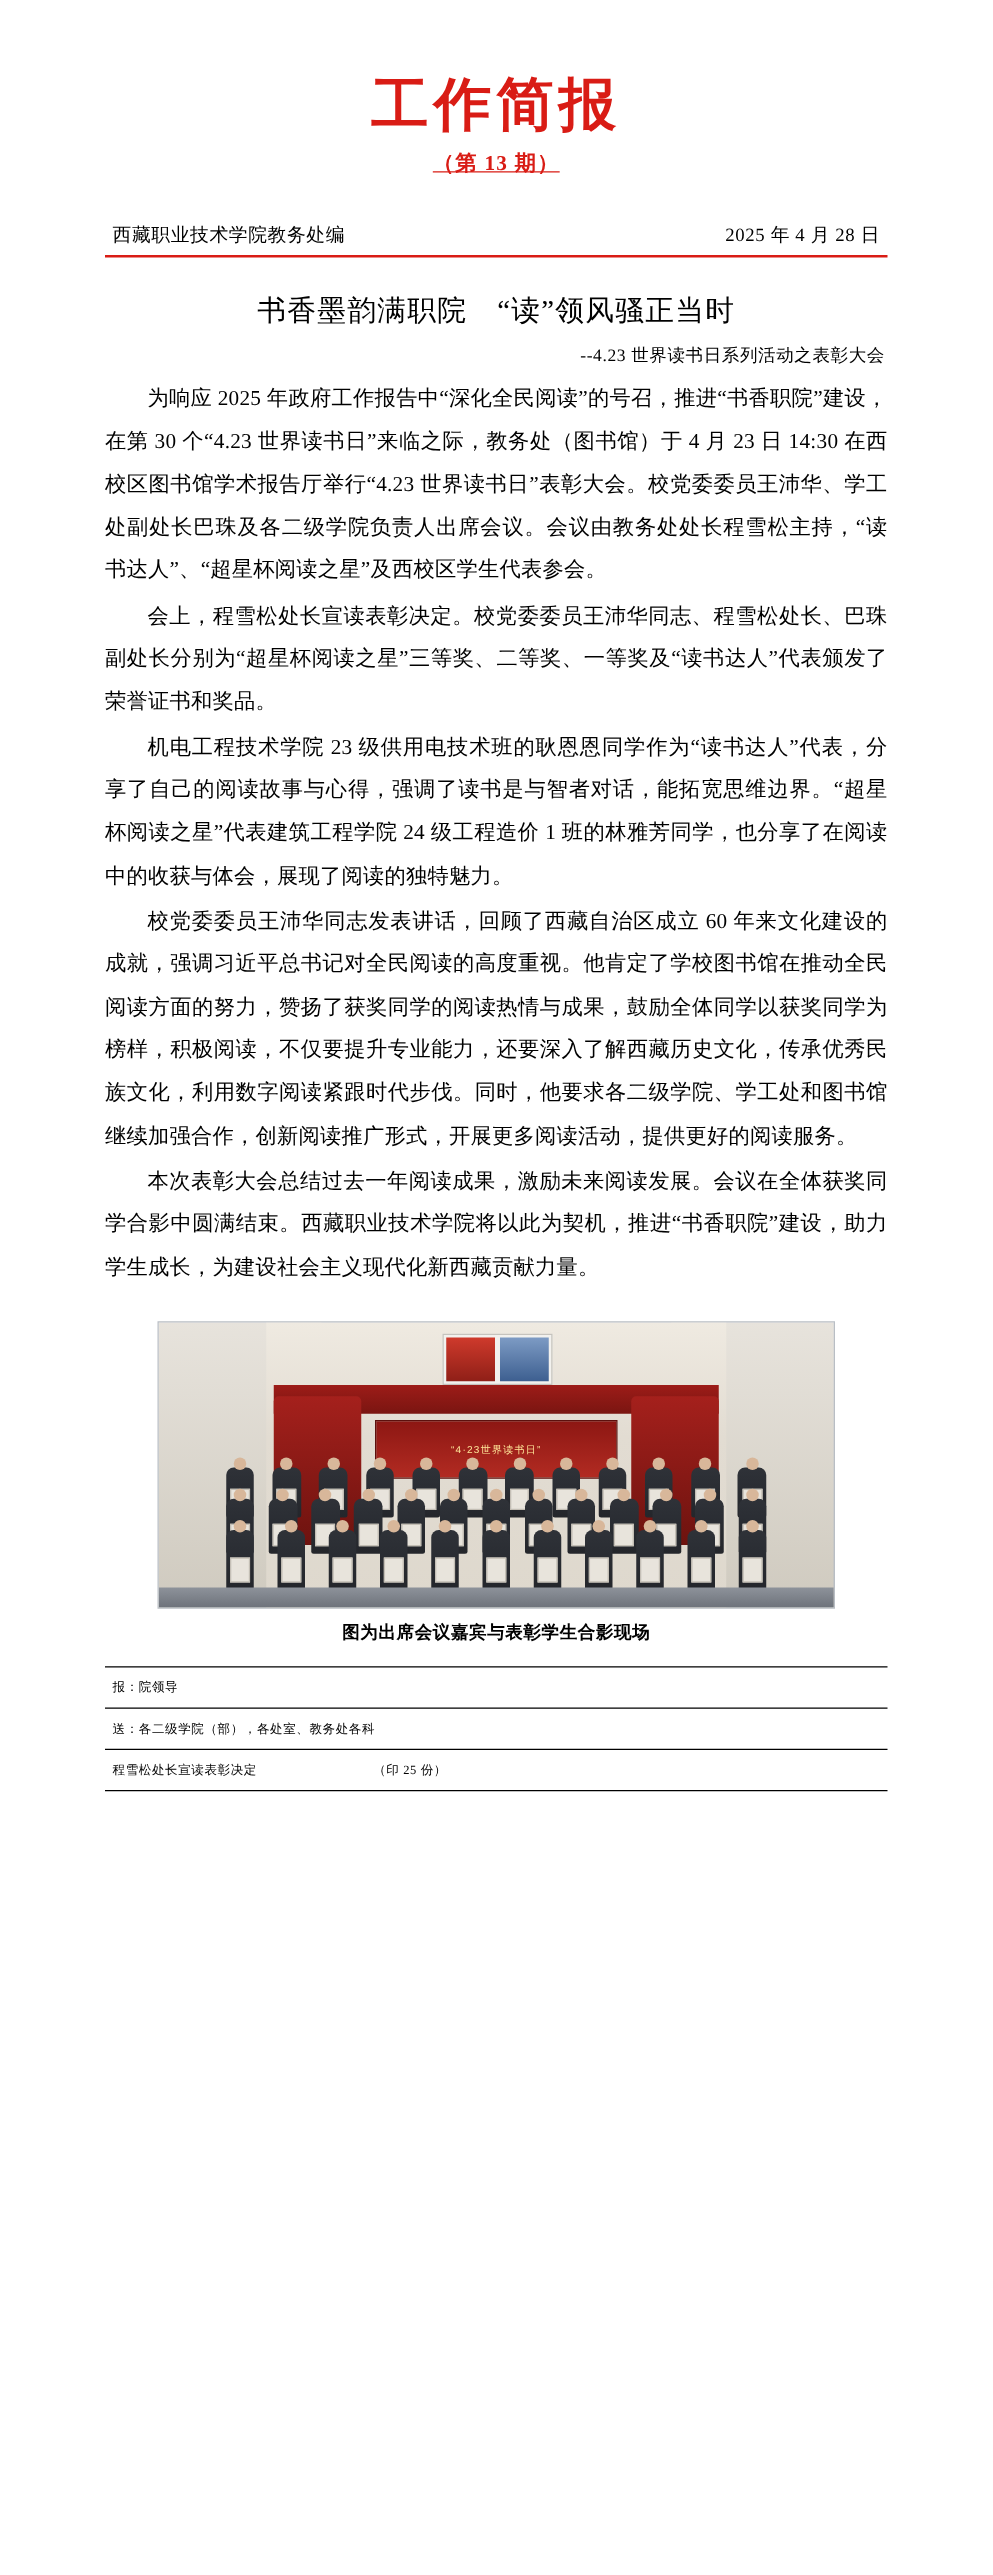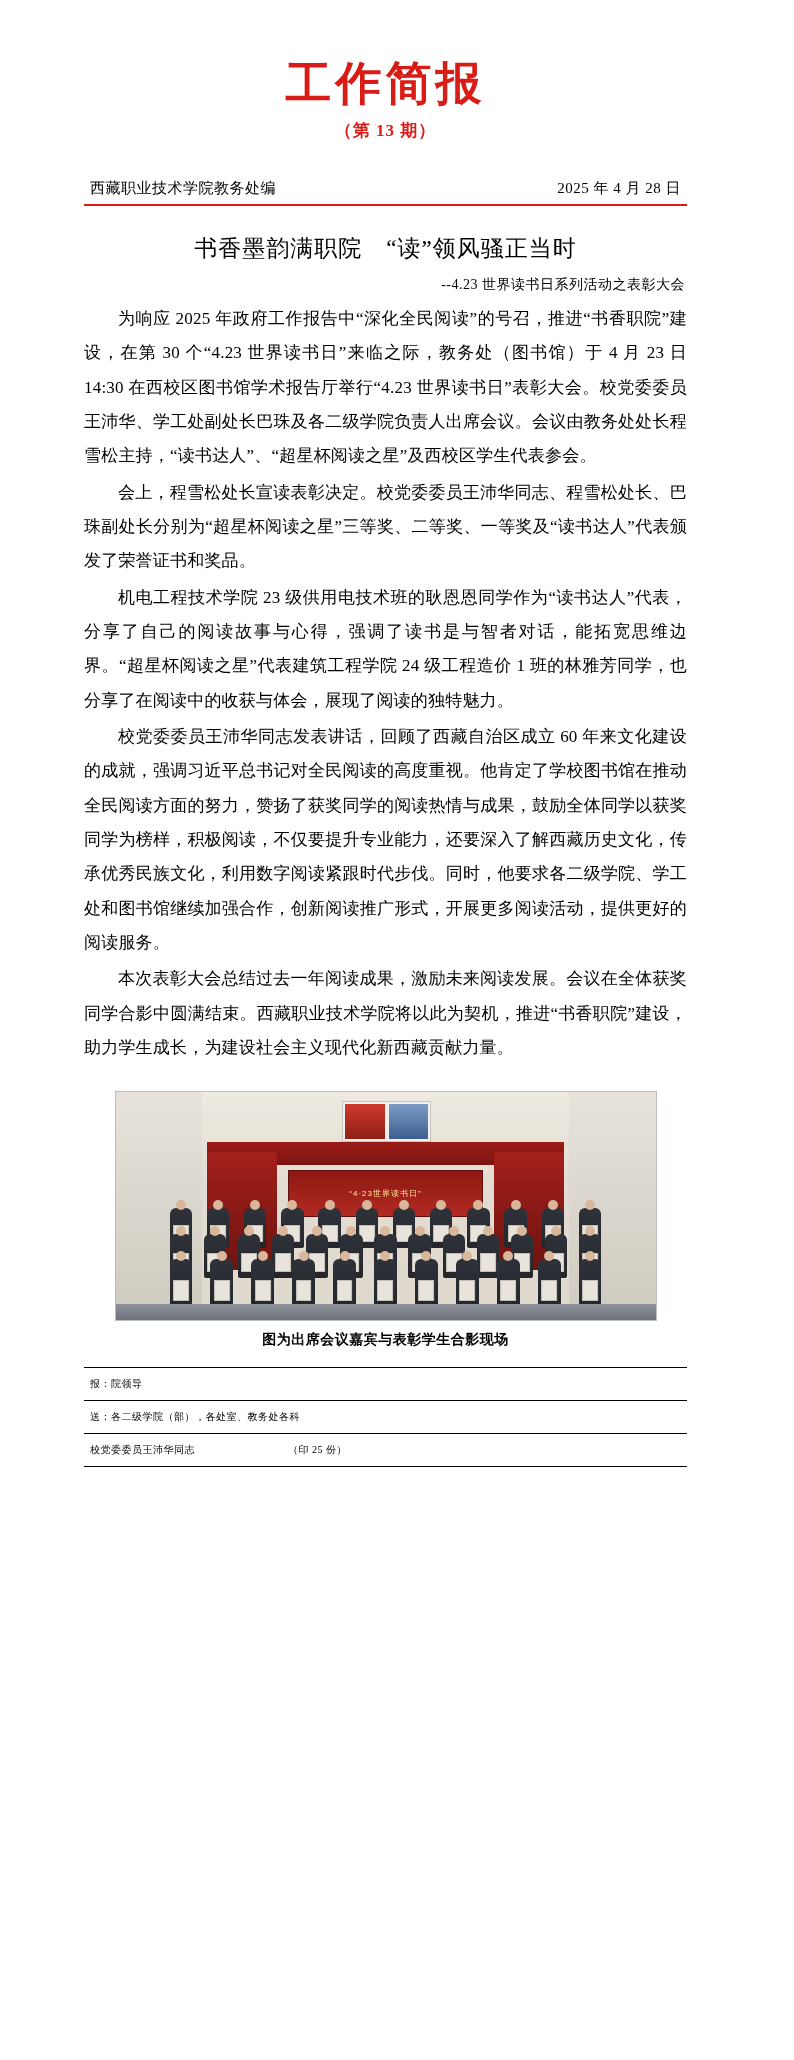--- a/index.html
+++ b/index.html
@@ -10,40 +10,41 @@
   body {
     width: 794px;
     min-height: 2060px;
     font-family: "Liberation Serif", "DejaVu Serif", serif;
     color: #000;
   }
   .page {
     width: 794px;
     min-height: 2060px;
     box-sizing: border-box;
-    padding: 44px 107px 24px 84px;
+    padding: 44px 84px 24px 84px;
     position: relative;
   }
   .masthead-title {
     text-align: center;
     color: #d91c15;
     font-family: "Liberation Sans", "DejaVu Sans", sans-serif;
     font-weight: bold;
     font-size: 46px;
     letter-spacing: 4px;
     margin: 14px 0 10px 0;
     line-height: 1.1;
   }
   .issue {
     text-align: center;
     color: #d91c15;
     font-size: 17px;
     font-weight: bold;
     letter-spacing: 1px;
     margin-bottom: 24px;
+    text-decoration: underline;
   }
   .meta-row {
     display: flex;
     justify-content: space-between;
     align-items: flex-end;
     font-size: 15px;
     padding: 0 6px 6px 6px;
     letter-spacing: 0.5px;
     margin-top: 37px;
   }
@@ -345,19 +346,19 @@
         <span>报：</span><span>院领导</span>
       </td>
     </tr>
     <tr>
       <td>
         <span>送：</span><span>各二级学院（部），各处室、教务处各科</span>
       </td>
     </tr>
     <tr>
       <td>
-        <span>校党委委员王沛华同志</span><span class="copies">（印 25 份）</span>
+        <span>程雪松处长宣读表彰决定</span><span class="copies">（印 25 份）</span>
       </td>
     </tr>
   </tbody>
     </table>
 
 </div>
 
 </body></html>

